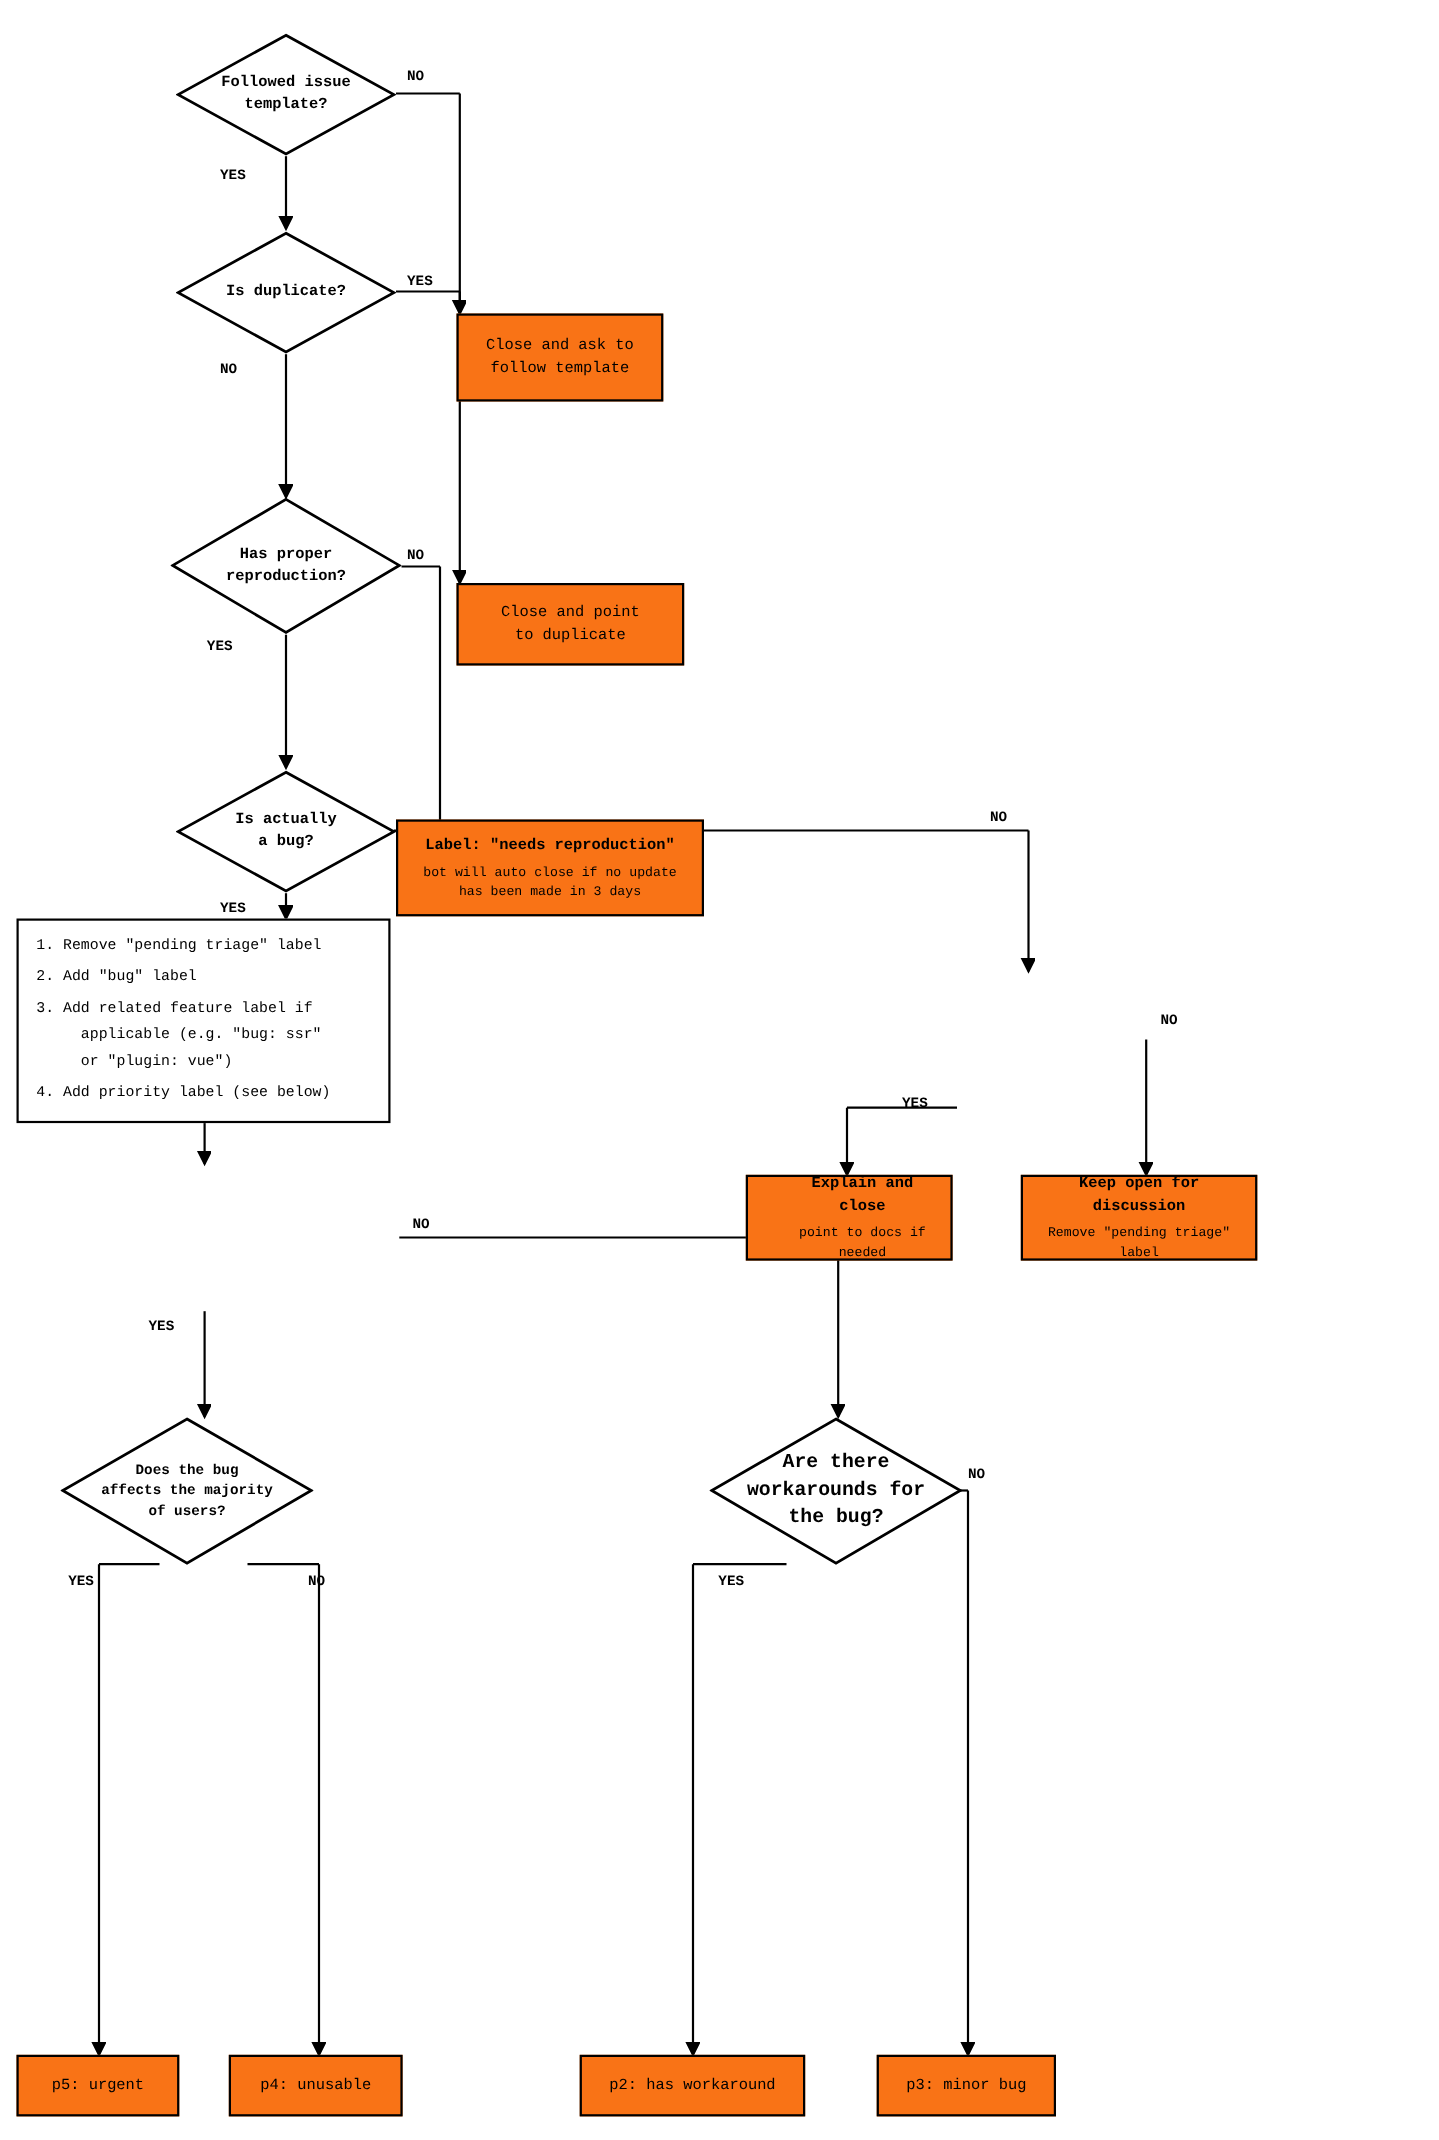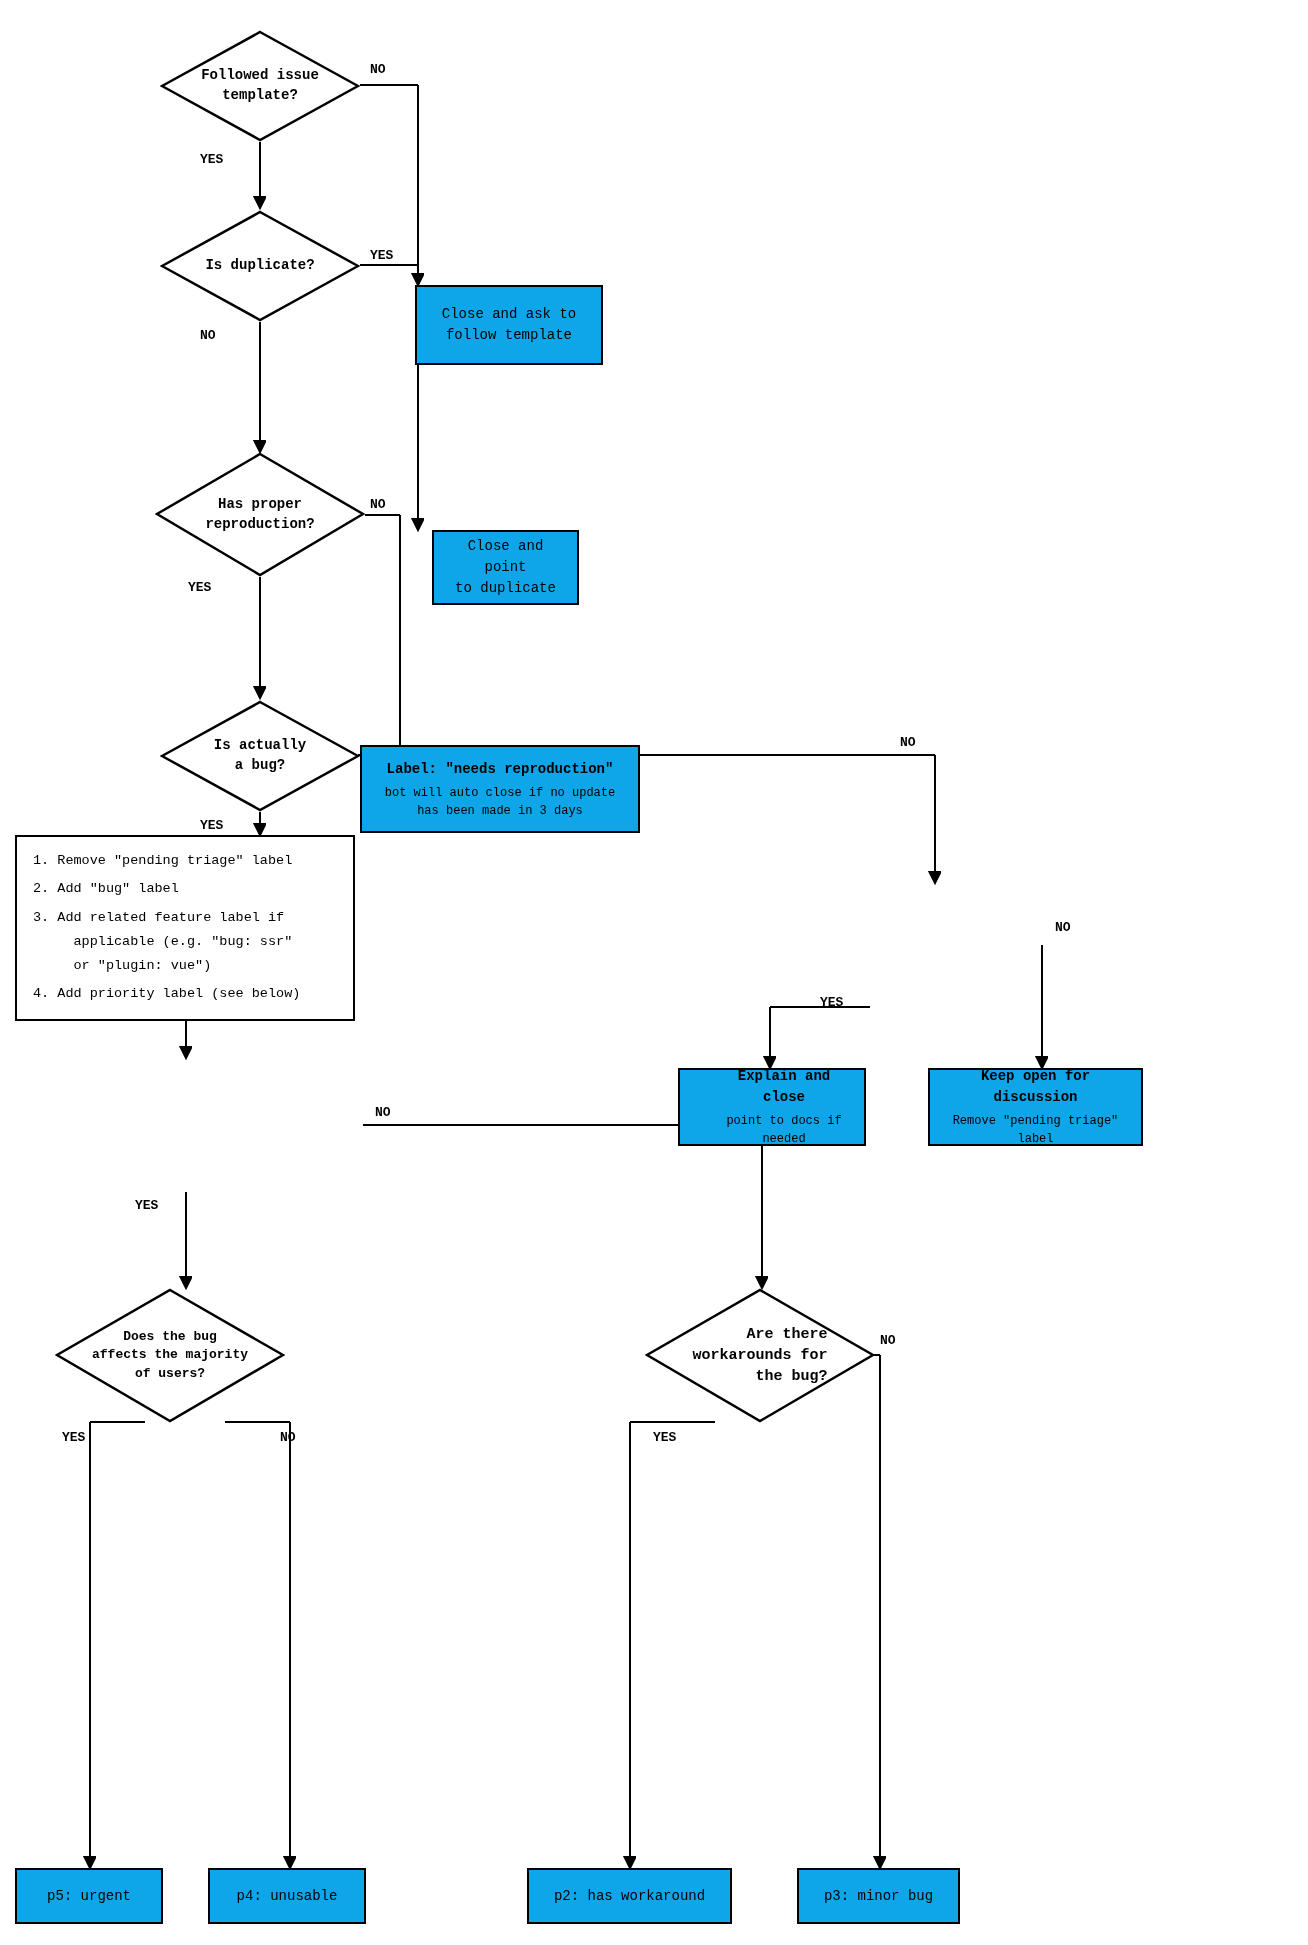--- a/index.html
+++ b/index.html
@@ -28,21 +28,21 @@
       font-family: 'Courier New', Courier, monospace;
       font-size: 15px;
       line-height: 1.4;
       text-align: center;
       font-weight: bold;
     }
     
     .rect-box {
       position: absolute;
       border: 2px solid #000;
-      background: #0ea5e9;
+      background: #f97316;
       display: flex;
       align-items: center;
       justify-content: center;
       text-align: center;
       padding: 8px 12px;
       font-family: 'Courier New', Courier, monospace;
       font-size: 14px;
       line-height: 1.5;
     }
     .rect-box .sub-text {
@@ -181,28 +181,28 @@
     <svg width="230" height="135" viewBox="0 0 230 135">
       <polygon points="115,2 228,67 115,133 2,67" fill="white" stroke="black" stroke-width="2.5"></polygon>
     </svg>
     <div class="diamond-text" style="position:absolute;font-size:13px;">Does the bug<br>affects the majority<br>of users?</div>
   </div>
 
   <div class="diamond-inner" style="position:absolute; left:645px; top:1288px; width:230px; height:135px;">
     <svg width="230" height="135" viewBox="0 0 230 135">
       <polygon points="115,2 228,67 115,133 2,67" fill="white" stroke="black" stroke-width="2.5"></polygon>
     </svg>
-    <div class="diamond-text" style="position:absolute;font-size:15px;text-align:right;">Are there<br>workarounds for<br>the bug?</div>
+    <div class="diamond-text" style="position:absolute;font-size:18px;">Are there<br>workarounds for<br>the bug?</div>
   </div>
 
   <div class="rect-box" style="left:415px; top:285px; width:188px; height:80px;">
     <span>Close and ask to<br>follow template</span>
   </div>
 
-  <div class="rect-box" style="left:415px; top:530px; width:147px; height:75px;margin-left:17px;">
+  <div class="rect-box" style="left:415px; top:530px; width:207px; height:75px;">
     <span>Close and point<br>to duplicate</span>
   </div>
 
   <div class="rect-box" style="left:360px; top:745px; width:280px; height:88px; flex-direction:column; gap:4px;">
     <div class="main-text">Label: "needs reproduction"</div>
     <div class="sub-text">bot will auto close if no update<br>has been made in 3 days</div>
   </div>
 
   <div class="rect-box" style="left:678px; top:1068px; width:188px; height:78px; flex-direction:column; gap:4px;padding-left:36px;">
     <div class="main-text">Explain and close</div>

